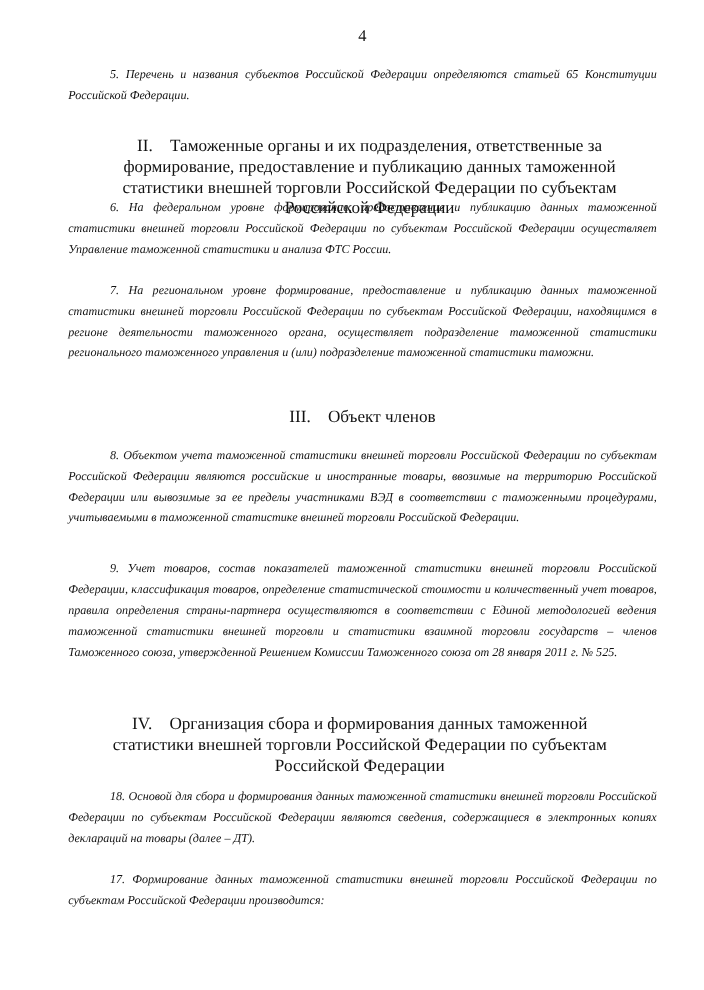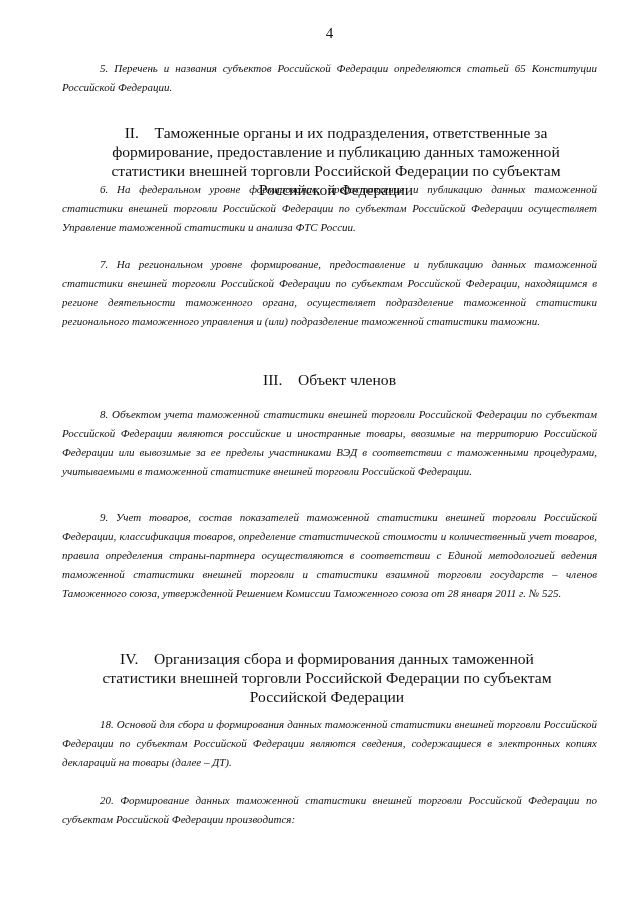--- a/index.html
+++ b/index.html
@@ -83,14 +83,14 @@
   <p class="para" style="top:508px;">9. Учет товаров, состав показателей таможенной статистики внешней торговли Российской Федерации, классификация товаров, определение статистической стоимости и количественный учет товаров, правила определения страны-партнера осуществляются в соответствии с Единой методологией ведения таможенной статистики внешней торговли и статистики взаимной торговли государств – членов Таможенного союза, утвержденной Решением Комиссии Таможенного союза от 28 января 2011 г. № 525.</p>
 
   <p class="heading" style="top:650px; left:20px; width:490px;">
     <span class="num">IV.</span>
     <span>&nbsp;&nbsp;</span>
     <span>Организация сбора и формирования данных таможенной статистики внешней торговли Российской Федерации по субъектам Российской Федерации</span>
   </p>
 
   <p class="para" style="top:715px;">18. Основой для сбора и формирования данных таможенной статистики внешней торговли Российской Федерации по субъектам Российской Федерации являются сведения, содержащиеся в электронных копиях деклараций на товары (далее – ДТ).</p>
 
-  <p class="para" style="top:791px;">20. Формирование данных таможенной статистики внешней торговли Российской Федерации по субъектам Российской Федерации производится:</p>
+  <p class="para" style="top:791px;">17. Формирование данных таможенной статистики внешней торговли Российской Федерации по субъектам Российской Федерации производится:</p>
 </div>
 
 </body></html>

